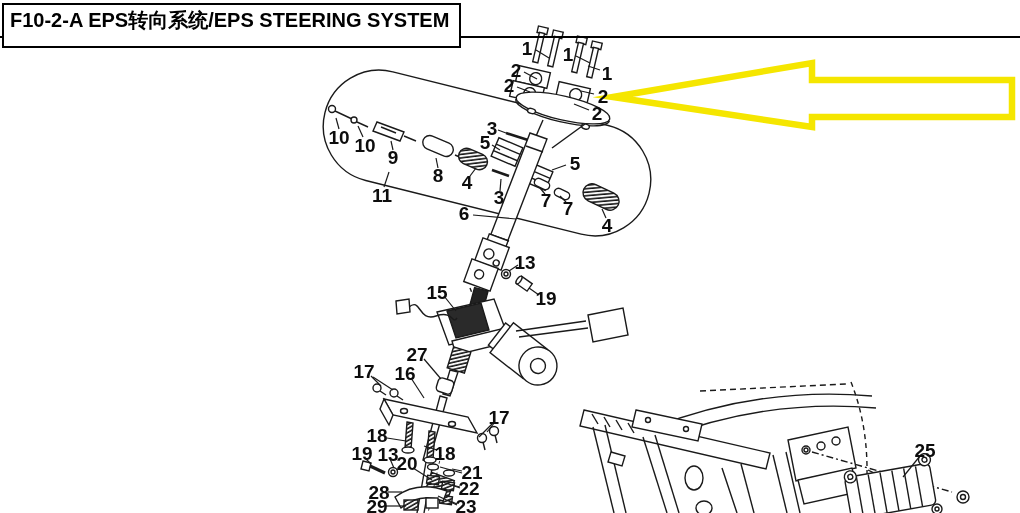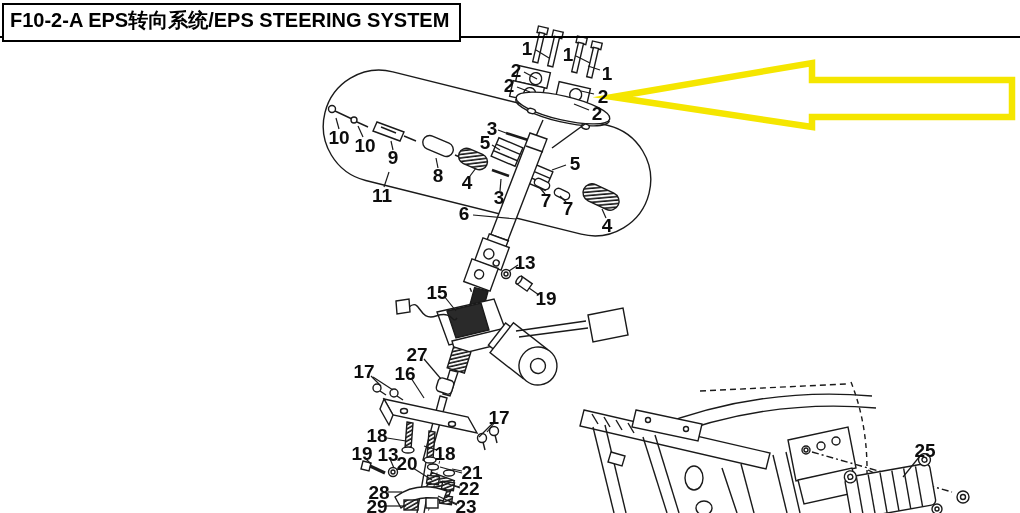--- a/index.html
+++ b/index.html
@@ -1,19 +1,19 @@
 <!DOCTYPE html>
 <html><head>
 <meta charset="utf-8">
 <style>
   html,body{margin:0;padding:0;background:#ffffff;}
   .page{position:relative;width:1020px;height:513px;overflow:hidden;background:#fff;
         font-family:"Liberation Sans",sans-serif;}
   .header-box{position:absolute;left:2px;top:3px;border:2.5px solid #000;
-        padding:2px 10px 6px 6px;font-weight:bold;font-size:20px;color:#000;
+        padding:2px 10px 12px 6px;font-weight:bold;font-size:20px;color:#000;
         white-space:nowrap;background:#fff;z-index:3;}
   .header-rule{position:absolute;left:0;top:36px;width:1020px;height:2px;background:#000;z-index:2;}
   svg{position:absolute;left:0;top:0;}
   .art{stroke:#1a1a1a;stroke-width:1.4;fill:none;}
   .wfill{fill:#ffffff;}
   .dark{fill:#222222;stroke:#1a1a1a;}
   .callout{font-family:"Liberation Sans",sans-serif;font-weight:bold;font-size:19px;
         fill:#0d0d0d;text-anchor:middle;dominant-baseline:central;}
   .leader{stroke:#1a1a1a;stroke-width:1.2;}
 </style>

